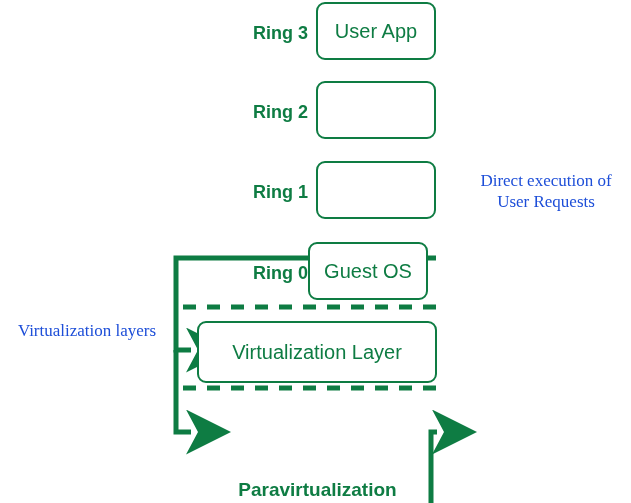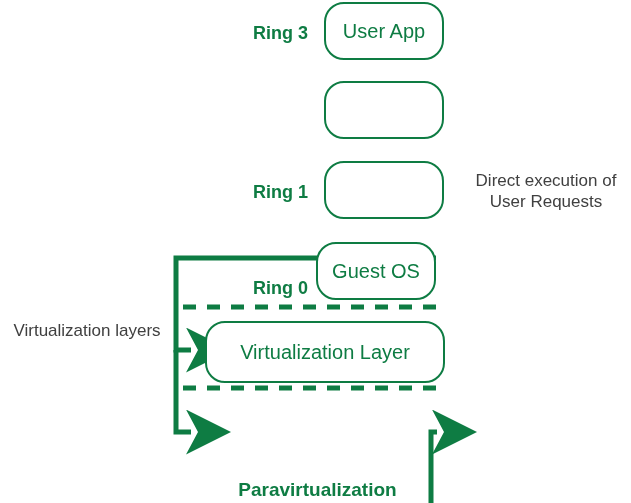--- a/index.html
+++ b/index.html
@@ -21,46 +21,45 @@
     position: absolute;
     left: 0;
     top: 0;
     width: 631px;
     height: 503px;
   }
   .ring-box {
     position: absolute;
     box-sizing: border-box;
     border: 2px solid #0E7C43;
-    border-radius: 20px;
+    border-radius: 9px;
     background: #ffffff;
     display: flex;
     align-items: center;
     justify-content: center;
     color: #0E7C43;
     font-size: 20px;
     font-family: "Liberation Sans", sans-serif;
     font-weight: normal;
     line-height: 1;
-    margin-left: 8px;
   }
   .ring-label {
     position: absolute;
     color: #0E7C43;
     font-size: 18px;
     font-weight: bold;
     text-align: right;
     font-family: "Liberation Sans", sans-serif;
     line-height: 1;
   }
   .side-label {
     position: absolute;
-    color: #404040;
+    color: #1d4ed8;
     font-size: 17px;
-    font-family: Liberation Sans, sans-serif;
+    font-family: Liberation Serif, serif;
     line-height: 1.25;
   }
   .caption {
     position: absolute;
     color: #0E7C43;
     font-size: 19px;
     font-weight: bold;
     text-align: center;
     font-family: "Liberation Sans", sans-serif;
     line-height: 1;
@@ -83,22 +82,23 @@
     <path d="M 436 258 L 176 258 L 176 350 L 191 350" fill="none" stroke="#0E7C43" stroke-width="5" marker-end="url(#arrow-right)"></path>
 
     <path d="M 176 350 L 176 432 L 191 432" fill="none" stroke="#0E7C43" stroke-width="5" marker-end="url(#arrow-right)"></path>
 
     <line x1="183" y1="307" x2="436" y2="307" stroke="#0E7C43" stroke-width="5" stroke-dasharray="13 11"></line>
 
     <line x1="183" y1="388" x2="436" y2="388" stroke="#0E7C43" stroke-width="5" stroke-dasharray="13 11"></line>
   </svg>
 
   <div class="ring-label" style="left:170px; top:24px; width:138px;text-align:right;">Ring 3</div>
+  <div class="ring-label" style="left:170px; top:103px; width:138px;">Ring 2</div>
   <div class="ring-label" style="left:170px; top:183px; width:138px;">Ring 1</div>
-  <div class="ring-label" style="left:170px; top:264px; width:138px;margin-top:15px;">Ring 0</div>
+  <div class="ring-label" style="left:170px; top:264px; width:138px;">Ring 0</div>
 
   <div class="ring-box" style="left:316px; top:2px; width:120px; height:58px;">User App</div>
   <div class="ring-box" style="left:316px; top:81px; width:120px; height:58px;"></div>
   <div class="ring-box" style="left:316px; top:161px; width:120px; height:58px;"></div>
   <div class="ring-box" style="left:308px; top:242px; width:120px; height:58px;">Guest OS</div>
 
   <div class="ring-box" style="left:197px; top:321px; width:240px; height:62px;">Virtualization Layer</div>
 
   <div class="side-label" style="left:466px; top:170px; width:160px; text-align:center;">
     <div>Direct execution of</div>

